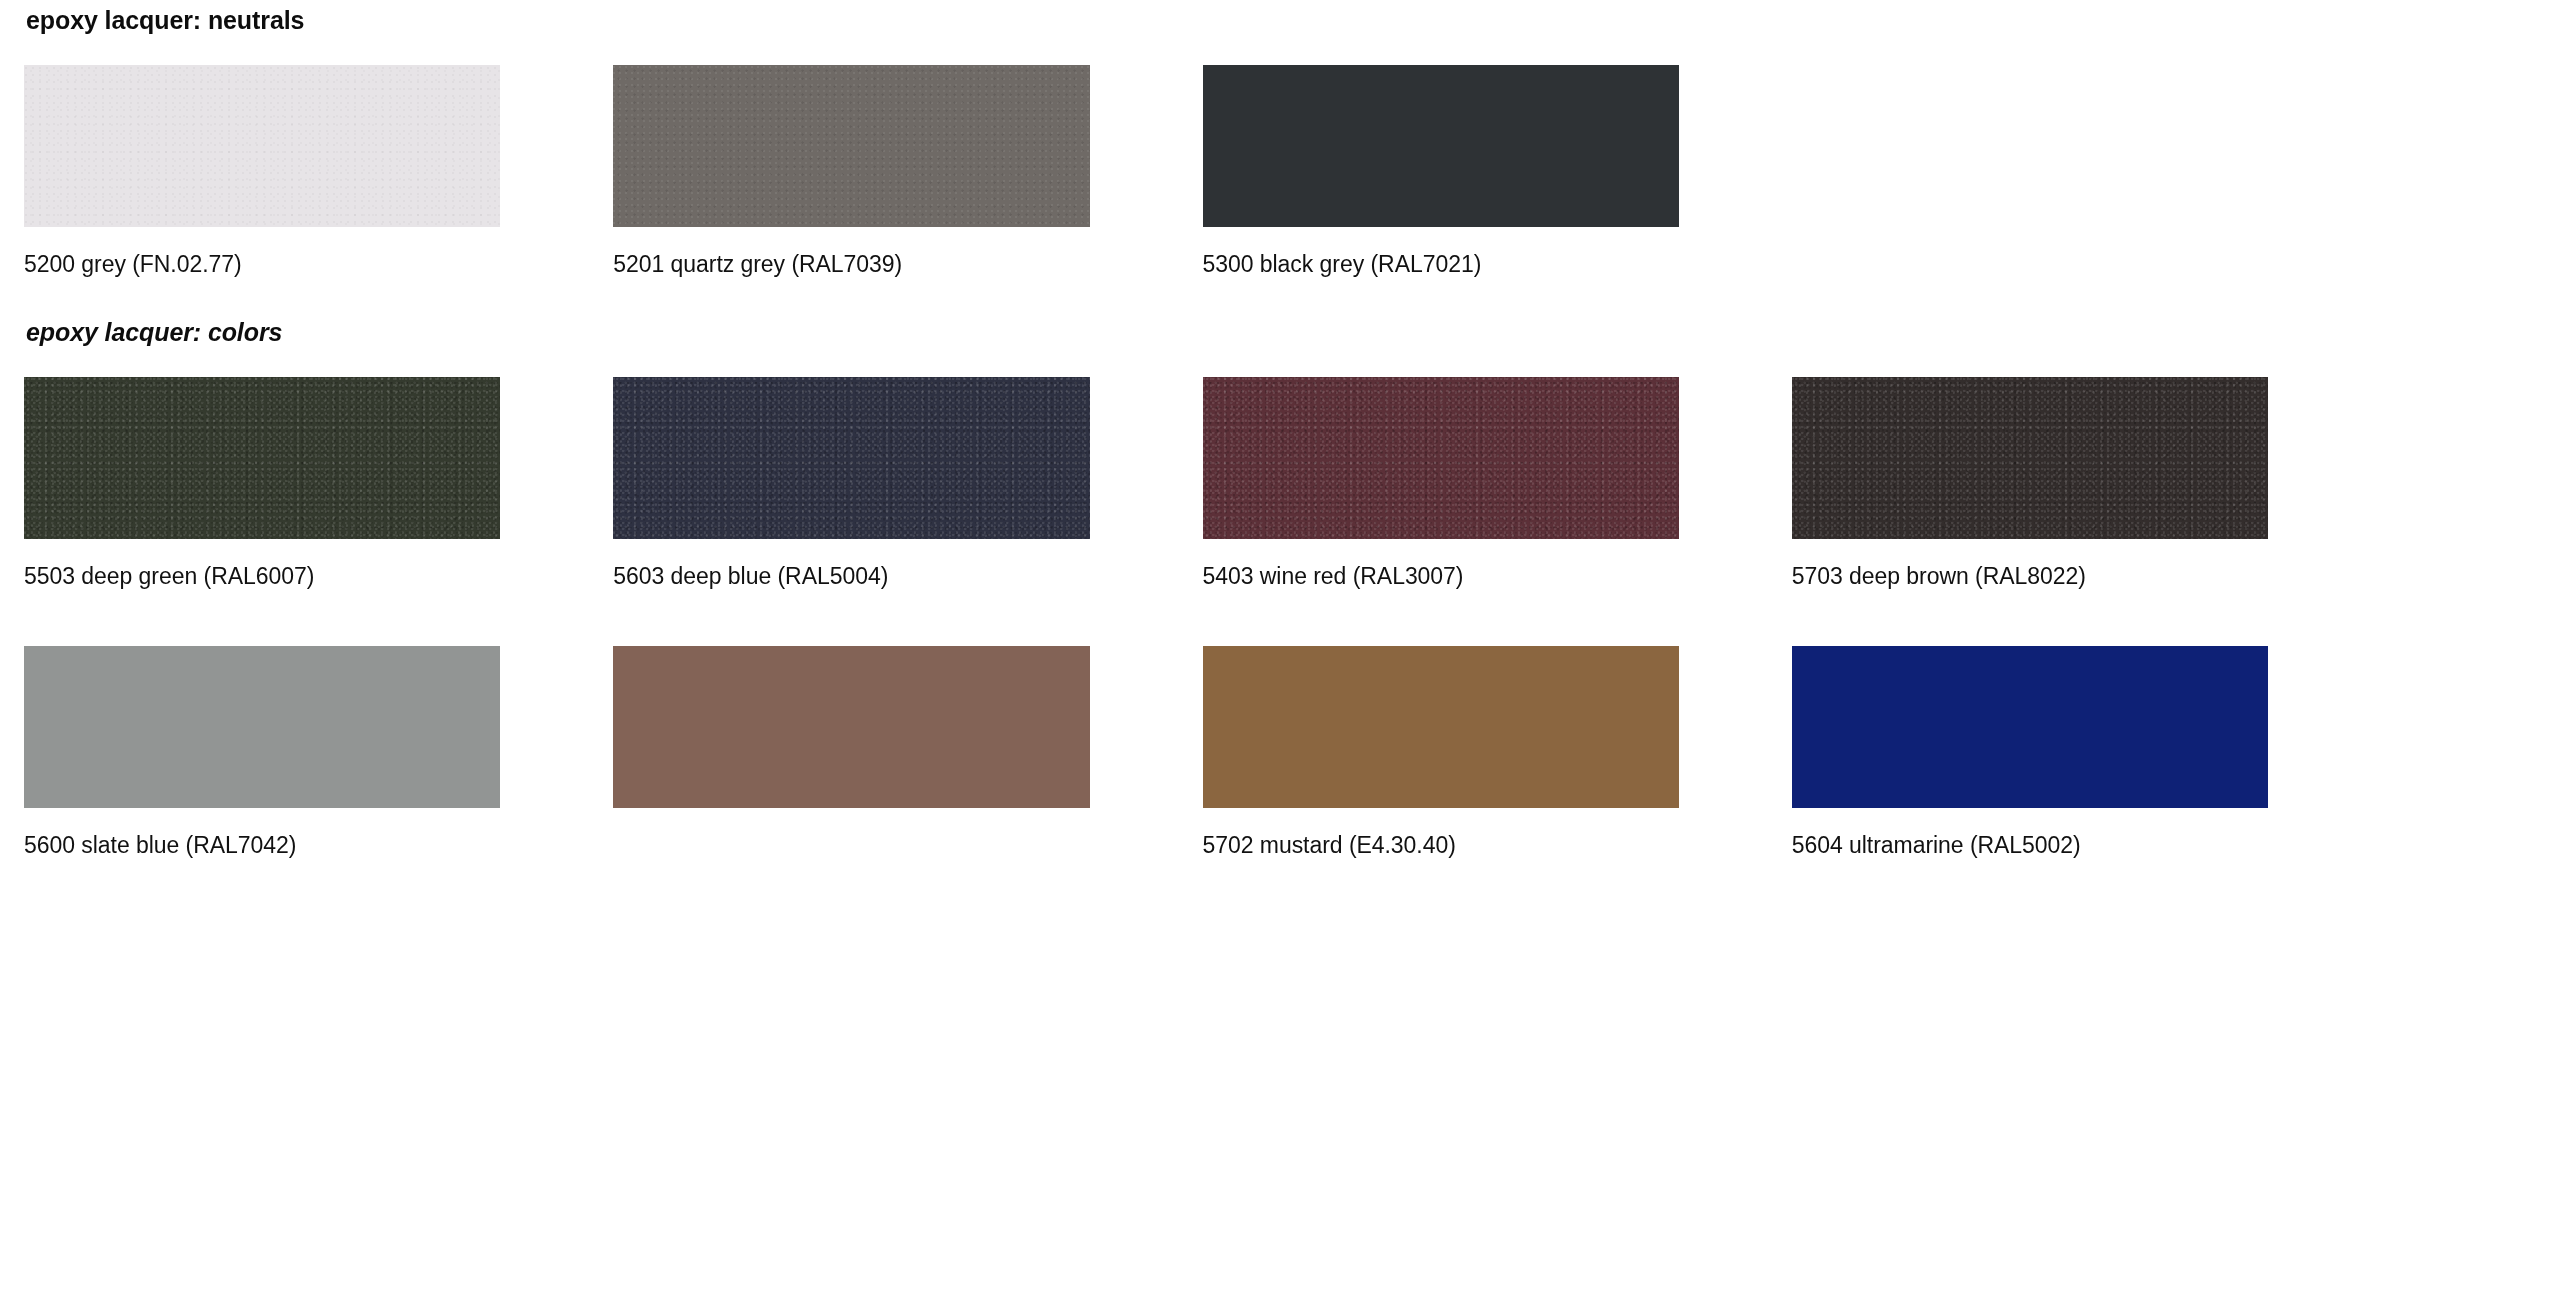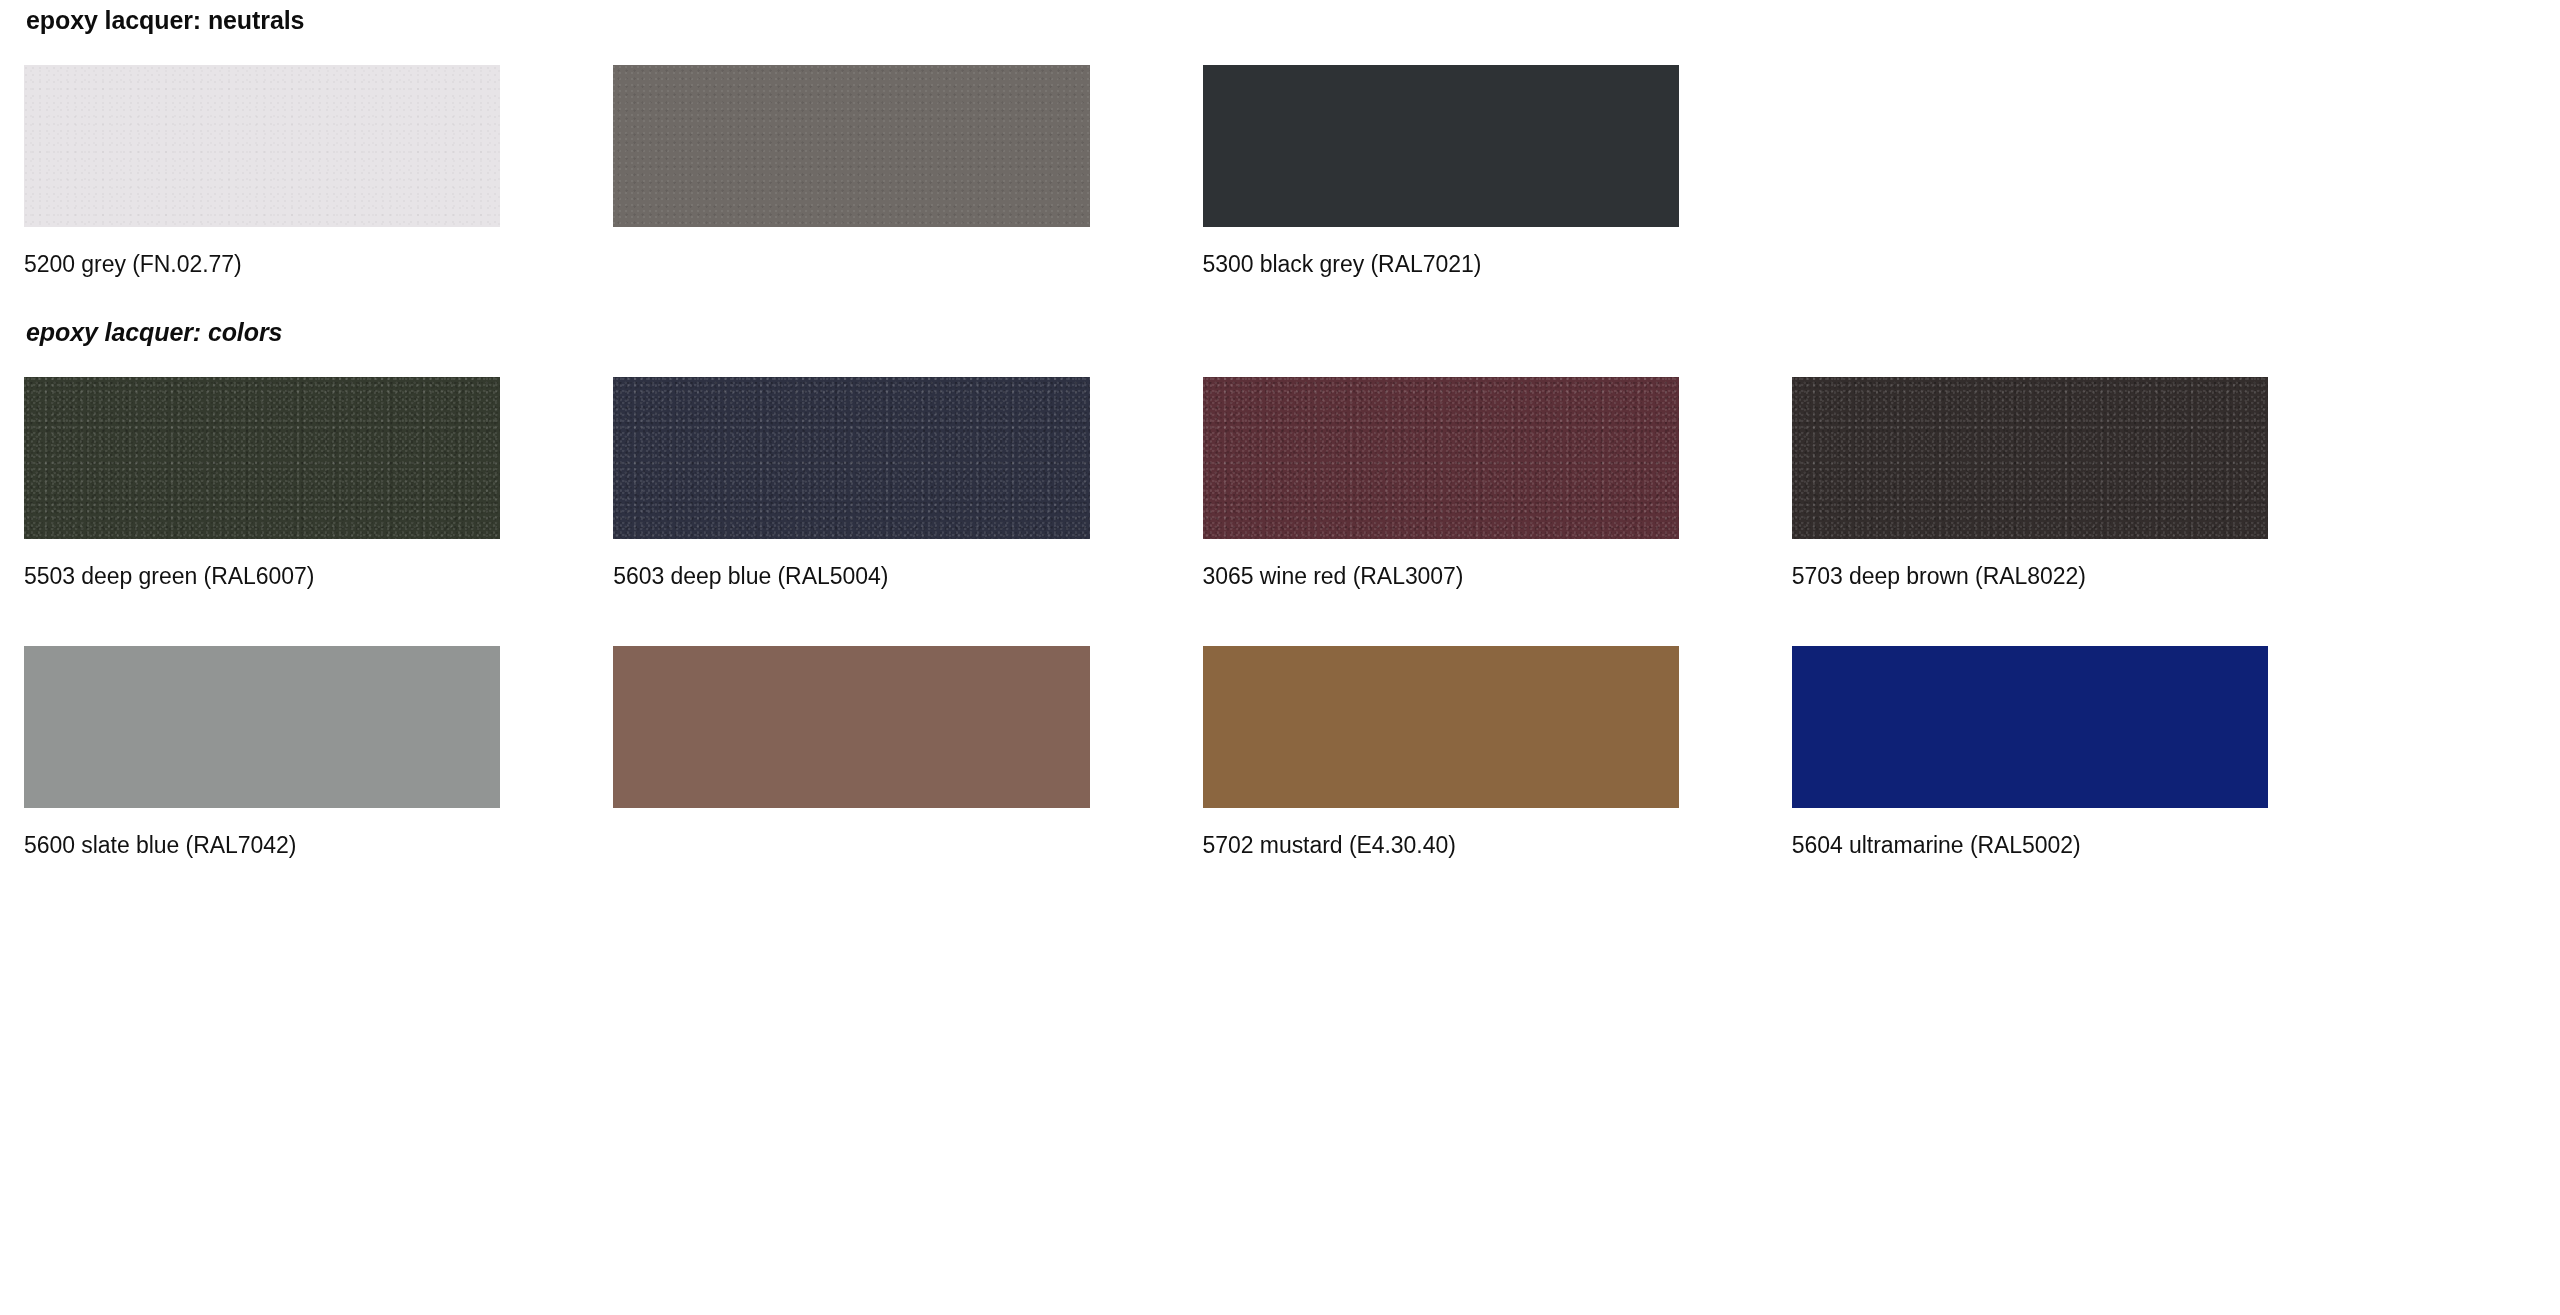--- a/index.html
+++ b/index.html
@@ -105,20 +105,21 @@
 
   <h2 class="section-heading heading-neutrals">epoxy lacquer: neutrals</h2>
 
   <div class="grid">
     <div class="swatch-cell">
       <div class="swatch-chip texture-light" style="background-color: rgb(231, 228, 231);"></div>
       <div class="swatch-label">5200 grey (FN.02.77)</div>
     </div>
     <div class="swatch-cell">
       <div class="swatch-chip texture-fine" style="background-color: rgb(111, 106, 102);"></div>
+      <div class="swatch-label">5201 quartz grey (RAL7039)</div>
     </div>
     <div class="swatch-cell">
       <div class="swatch-chip texture-none" style="background-color: rgb(46, 50, 53);"></div>
       <div class="swatch-label">5300 black grey (RAL7021)</div>
     </div>
   </div>
 
 
   <h2 class="section-heading heading-colors">epoxy lacquer: colors</h2>
 
@@ -126,21 +127,21 @@
     <div class="swatch-cell">
       <div class="swatch-chip texture-heavy" style="background-color: rgb(52, 58, 46);"></div>
       <div class="swatch-label">5503 deep green (RAL6007)</div>
     </div>
     <div class="swatch-cell">
       <div class="swatch-chip texture-heavy" style="background-color: rgb(46, 49, 66);"></div>
       <div class="swatch-label">5603 deep blue (RAL5004)</div>
     </div>
     <div class="swatch-cell">
       <div class="swatch-chip texture-heavy" style="background-color: rgb(92, 48, 56);"></div>
-      <div class="swatch-label">3065 wine red (RAL3007)</div>
+      <div class="swatch-label">5403 wine red (RAL3007)</div>
     </div>
     <div class="swatch-cell">
       <div class="swatch-chip texture-heavy" style="background-color: rgb(51, 45, 44);"></div>
       <div class="swatch-label">5703 deep brown (RAL8022)</div>
     </div>
   </div>
 
   <div class="grid row-gap-2">
     <div class="swatch-cell">
       <div class="swatch-chip texture-none" style="background-color: rgb(146, 149, 148);"></div>

